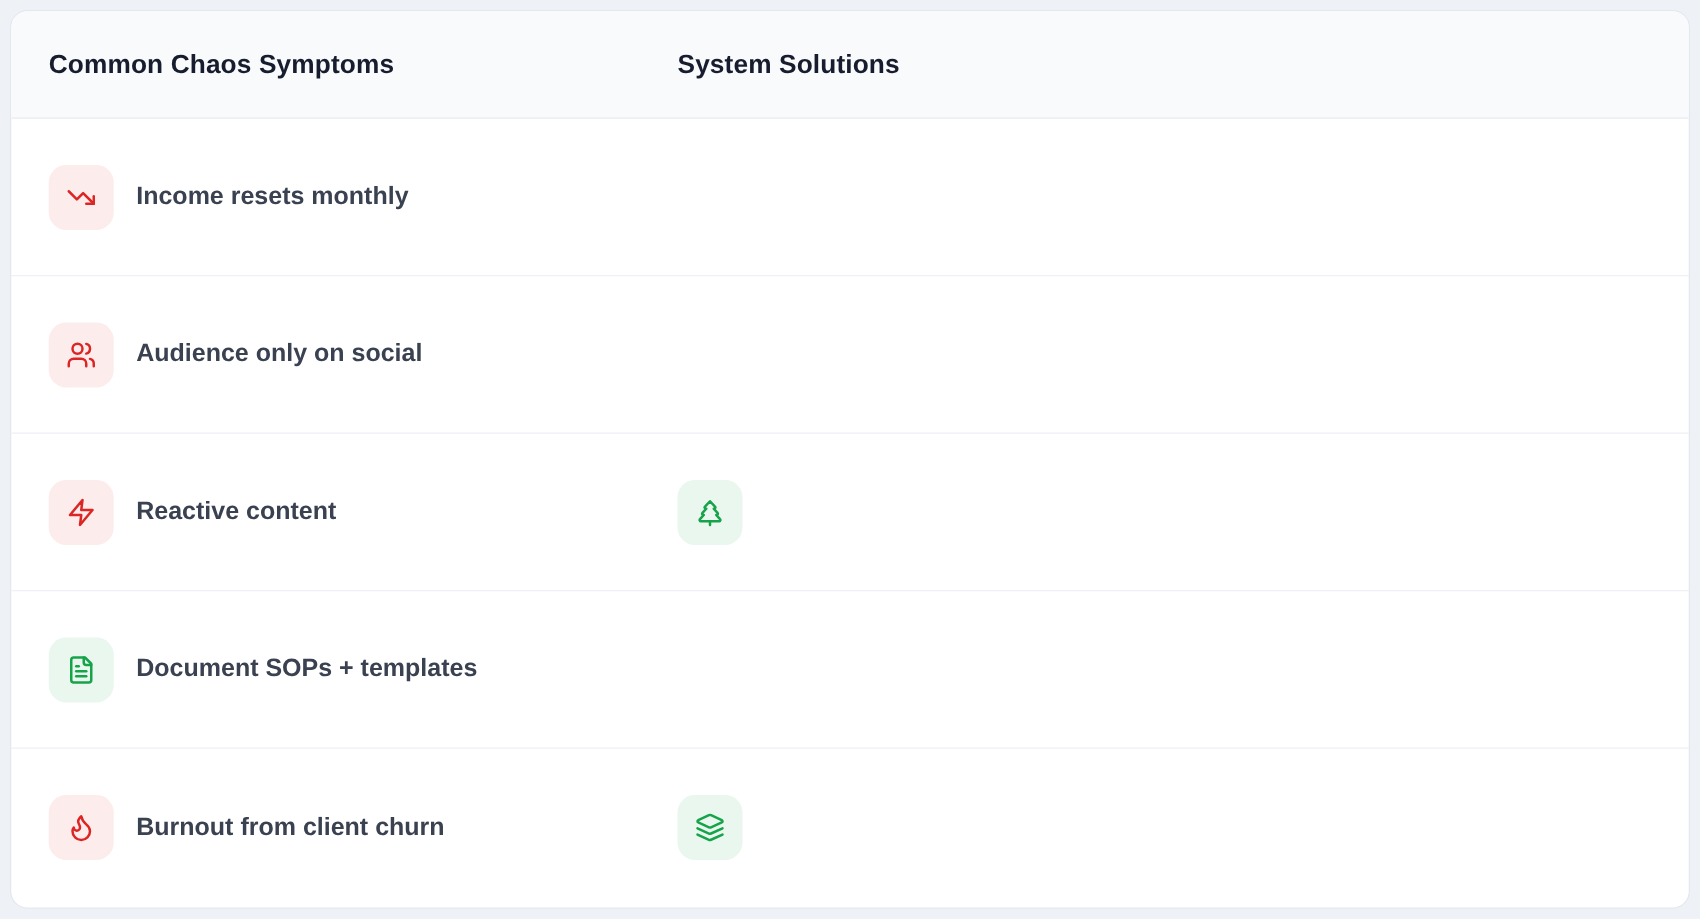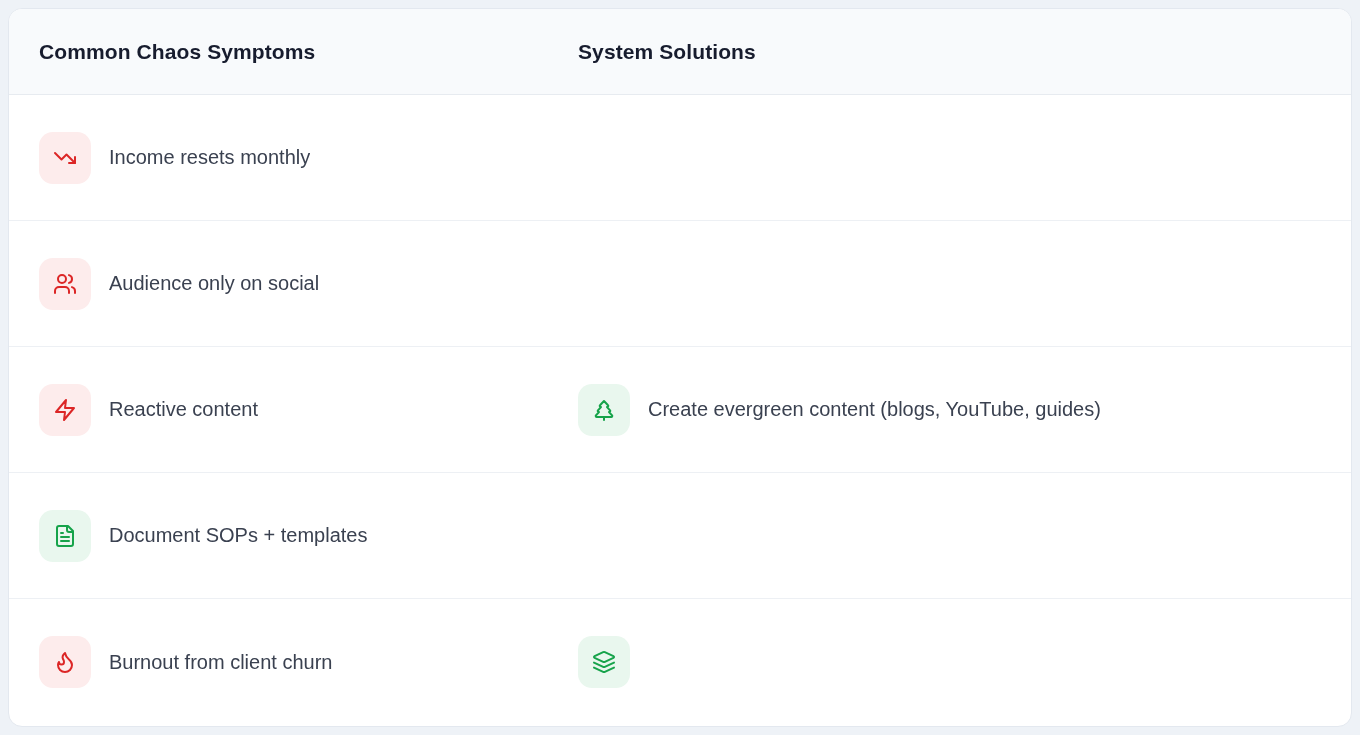--- a/index.html
+++ b/index.html
@@ -17,36 +17,36 @@
     background: var(--card-bg, #ffffff);
     border: 1px solid #e3e8ef;
     border-radius: 14px;
     overflow: hidden;
   }
   .grid-row {
     display: grid;
     grid-template-columns: 503px 1fr;
     align-items: center;
     padding: 0 30px;
-    gap: 36px;
   }
   .table-head {
     height: 86px;
     background: var(--header-bg, #f8fafc);
     border-bottom: 1px solid #e7ebf0;
   }
   .head-label {
     font-size: 21px;
     font-weight: 700;
     color: var(--header-text, #171c2e);
     letter-spacing: 0.1px;
   }
   .table-row {
     height: 126px;
     border-bottom: 1px solid var(--divider, #edf0f4);
+    font-weight: bold;
   }
   .table-row:last-child { border-bottom: none; }
   .cell {
     display: flex;
     align-items: center;
     gap: 18px;
     min-width: 0;
   }
   .tile {
     flex: 0 0 auto;
@@ -124,21 +124,20 @@
       </span>
       <span class="row-label">Reactive content</span>
     </div>
     <div class="cell">
       <span class="tile tile-green">
         <svg viewBox="0 0 24 24">
             <path d="m17 14 3 3.3a1 1 0 0 1-.7 1.7H4.7a1 1 0 0 1-.7-1.7L7 14h-.3a1 1 0 0 1-.7-1.7L9 9h-.2A1 1 0 0 1 8 7.3L12 3l4 4.3a1 1 0 0 1-.8 1.7H15l3 3.3a1 1 0 0 1-.7 1.7H17Z"></path>
             <path d="M12 22v-3"></path>
           </svg>
       </span>
-      <span class="row-label">Create evergreen content (blogs, YouTube, guides)</span>
     </div>
   </div>
 
   <div class="grid-row table-row">
     <div class="cell">
       <span class="tile tile-green">
         <svg viewBox="0 0 24 24">
             <path d="M15 2H6a2 2 0 0 0-2 2v16a2 2 0 0 0 2 2h12a2 2 0 0 0 2-2V7Z"></path>
             <path d="M14 2v4a2 2 0 0 0 2 2h4"></path>
             <path d="M16 13H8"></path>

